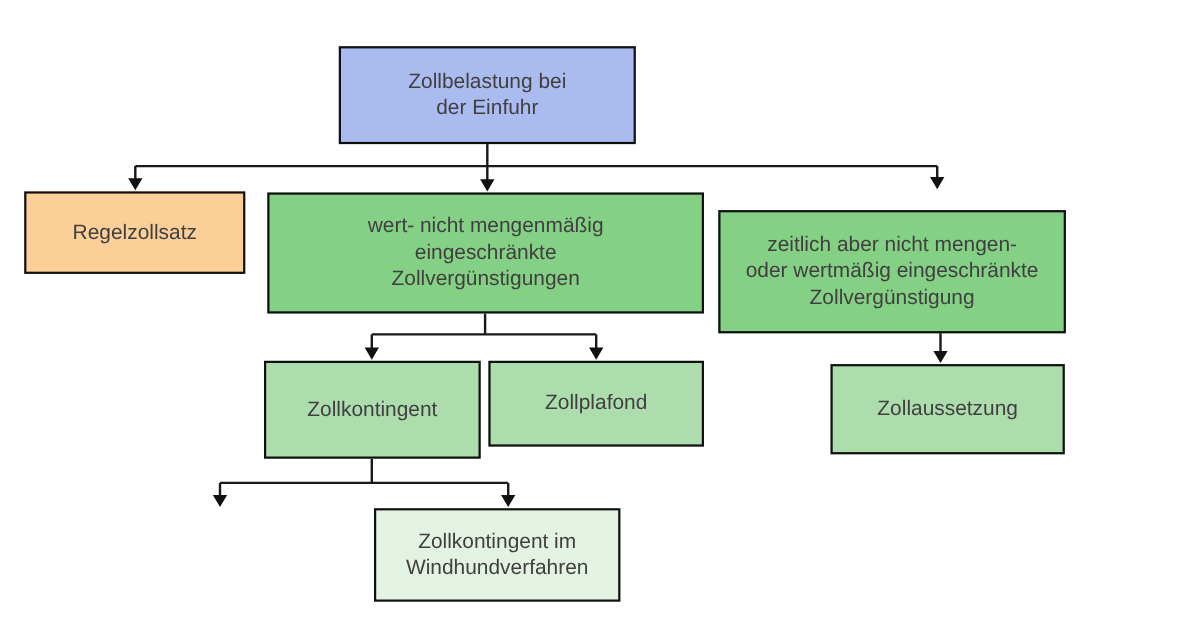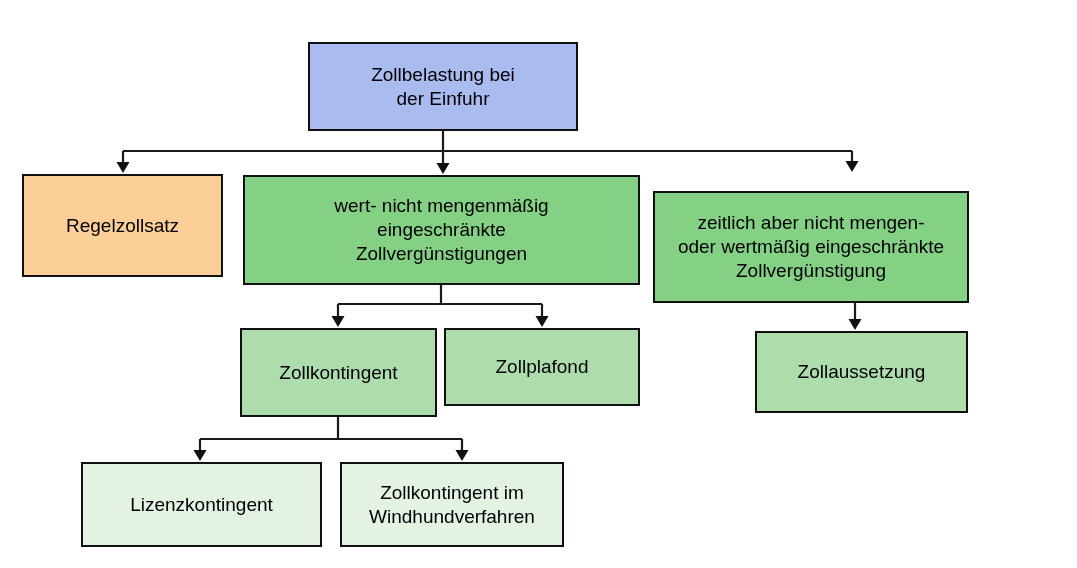--- a/index.html
+++ b/index.html
@@ -32,29 +32,29 @@
     stroke: none;
   }
   .node {
     position: absolute;
     box-sizing: border-box;
     border: 2px solid #101010;
     display: flex;
     align-items: center;
     justify-content: center;
     text-align: center;
-    color: #000000;
+    color: #404040;
     font-size: 19px;
     line-height: 1.25;
     white-space: pre-line;
     padding: 2px 4px;
   }
   
   .n-root          { left: 308px; top: 42px;  width: 270px; height: 89px; }
-  .n-regelzollsatz { left: 22px;  top: 174px; width: 201px; height: 103px; }
+  .n-regelzollsatz { left: 22px;  top: 174px; width: 201px; height: 75px; }
   .n-wertmengen    { left: 243px; top: 175px; width: 397px; height: 110px; }
   .n-zeitlich      { left: 653px; top: 191px; width: 316px; height: 112px; }
   .n-zollkontingent{ left: 240px; top: 328px; width: 197px; height: 89px; }
   .n-zollplafond   { left: 444px; top: 328px; width: 196px; height: 78px; }
   .n-zollaussetzung{ left: 755px; top: 331px; width: 213px; height: 82px; text-align: center; }
   .n-lizenz        { left: 81px;  top: 462px; width: 241px; height: 85px; }
   .n-windhund      { left: 340px; top: 462px; width: 224px; height: 85px; }
 </style>
 </head>
 <body>
@@ -96,18 +96,17 @@
   <div class="node n-zeitlich" style="background-color: rgb(132, 208, 132);">zeitlich aber nicht mengen-
 oder wertmäßig eingeschränkte
 Zollvergünstigung</div>
 
   <div class="node n-zollkontingent" style="background-color: rgb(173, 220, 173);">Zollkontingent</div>
 
   <div class="node n-zollplafond" style="background-color: rgb(173, 220, 173);">Zollplafond</div>
 
   <div class="node n-zollaussetzung" style="background-color: rgb(173, 220, 173);">Zollaussetzung</div>
 
-  <div class="node n-lizenz" style="background-color: rgb(228, 242, 228);">Lizenzkontingent</div>
 
   <div class="node n-windhund" style="background-color: rgb(228, 242, 228);">Zollkontingent im
 Windhundverfahren</div>
 
 </div>
 
 </body></html>

